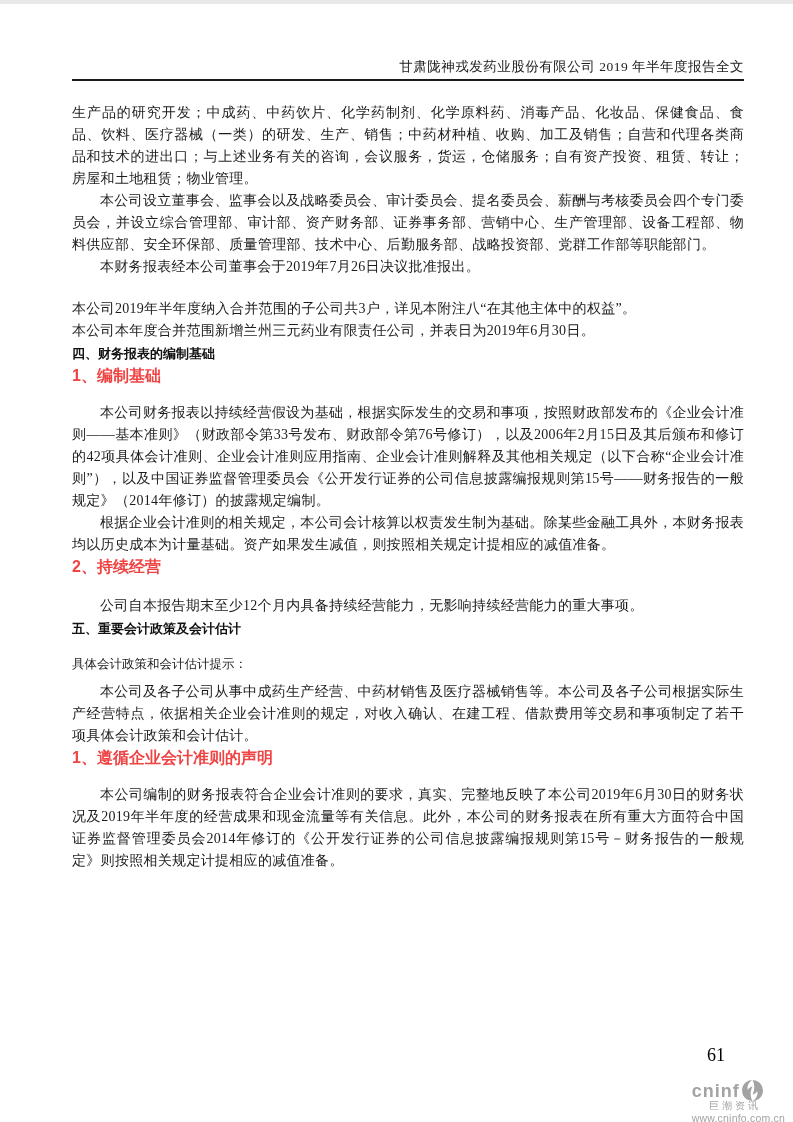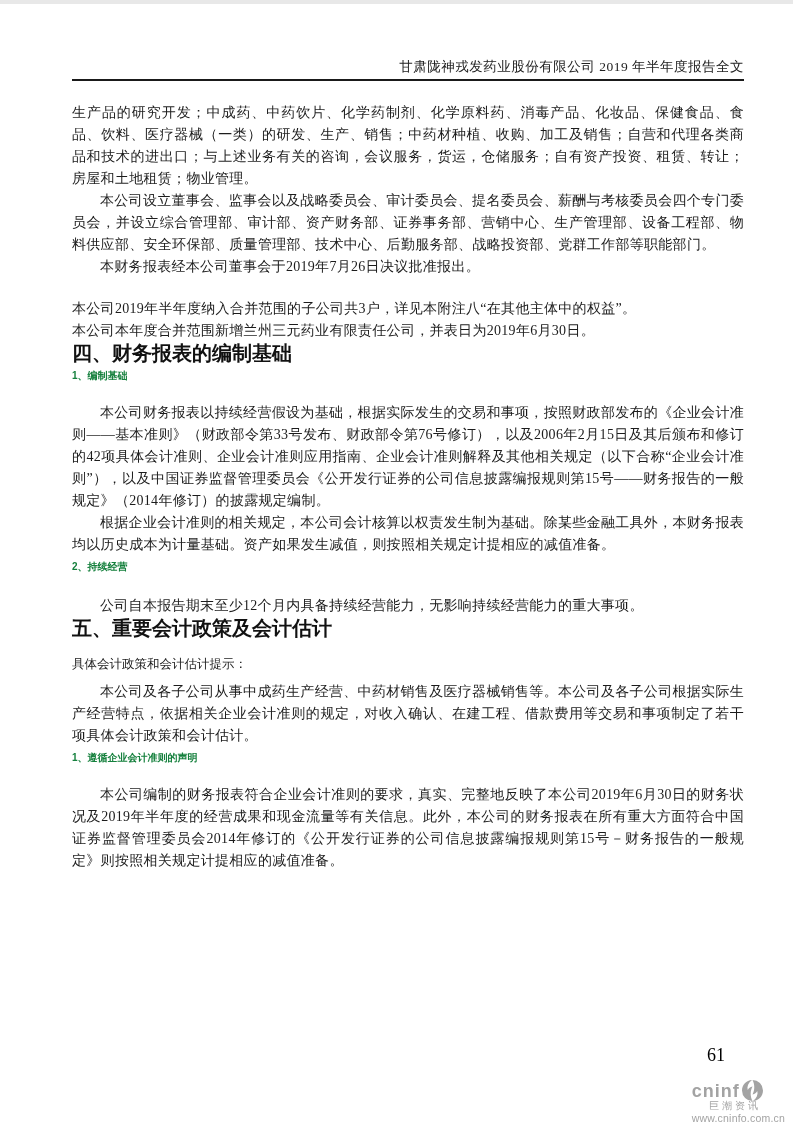--- a/index.html
+++ b/index.html
@@ -37,33 +37,33 @@
     text-align:justify;
     text-justify:inter-ideograph;
     letter-spacing:0.3px;
   }
   .indent{ text-indent:2em; }
   .mt20{ margin-top:20px !important; }
   .mt15{ margin-top:15px !important; }
   .mt8{ margin-top:8px !important; }
   h2.sec{
     font-family:"Liberation Sans","DejaVu Sans",sans-serif;
-    font-size:20px;
+    font-size:13px;
     line-height:23px;
     font-weight:bold;
     margin:0;
     color:#111;
   }
   h3.sub{
     font-family:"Liberation Sans","DejaVu Sans",sans-serif;
-    font-size:10px;
+    font-size:16px;
     line-height:22px;
     font-weight:bold;
     margin:0;
-    color:#15803d;
+    color:#ef4444;
   }
   .h2-first{ margin-top:54px; }
   .h2-second{ margin-top:19px; }
   .h3-mt21{ margin-top:21px; }
   .h3-mt34{ margin-top:34px; }
   p.note{
     margin:16px 0 0 0;
     font-size:12.5px;
     line-height:17px;
     color:#222;

